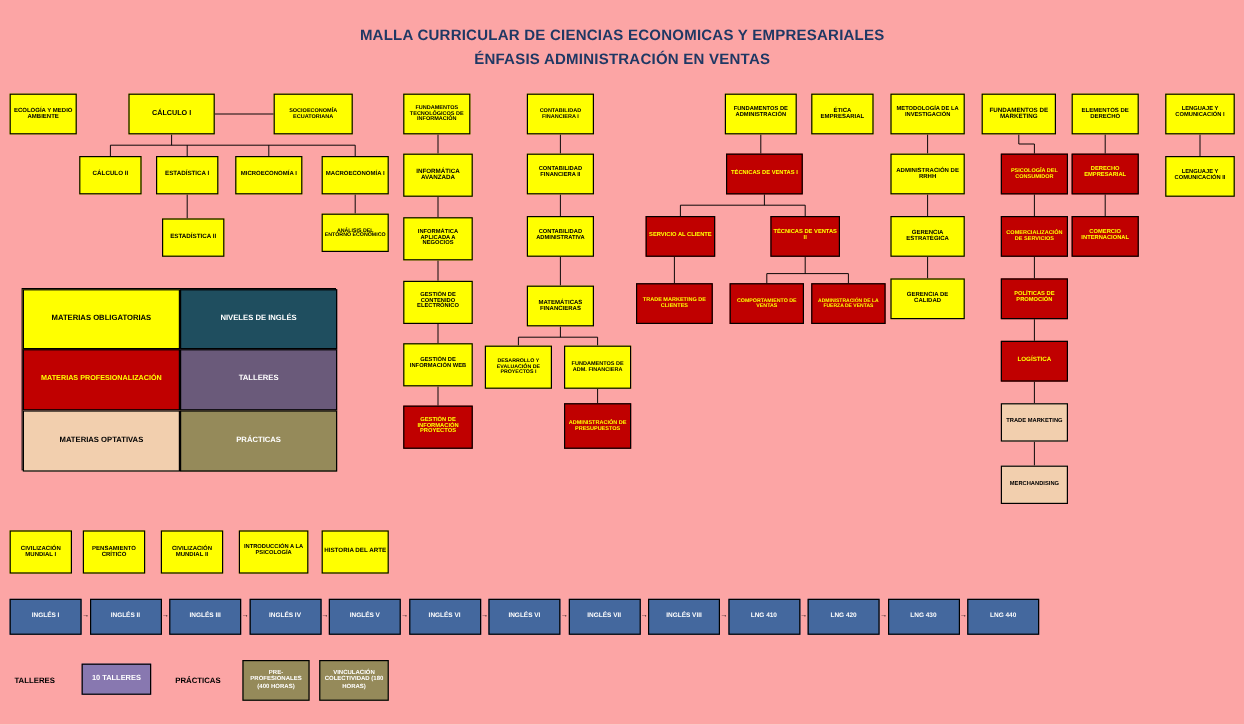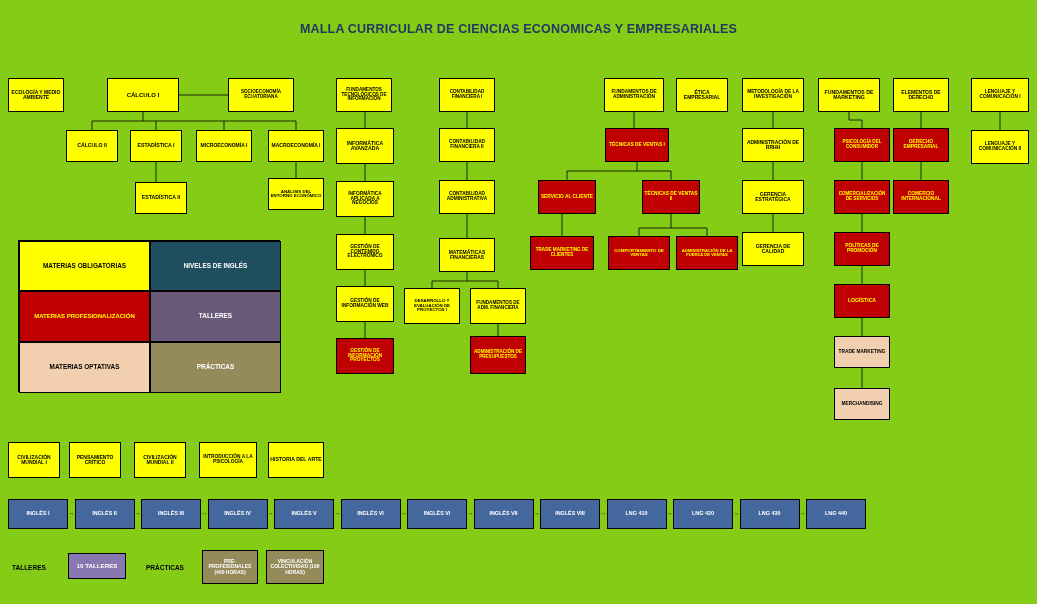--- a/index.html
+++ b/index.html
@@ -1,37 +1,38 @@
 <!DOCTYPE html>
 <html><head>
 <meta charset="utf-8">
 <style>
   html,body{margin:0;padding:0;background:#ffffff;}
   body{font-family:"Liberation Sans",sans-serif;}
-  #root{position:relative;width:1037px;height:604px;background:#84cc16;overflow:hidden;}
+  #root{position:relative;width:1037px;height:604px;background:#fca5a5;overflow:hidden;}
   .title{position:absolute;width:100%;text-align:center;color:#1f3864;font-weight:bold;font-size:12.5px;letter-spacing:.2px;}
   .box{position:absolute;box-sizing:border-box;border:1px solid #000;display:flex;align-items:center;justify-content:center;text-align:center;font-weight:bold;line-height:1.02;padding:1px;overflow:hidden;}
   .yellow{background:#ffff00;color:#000;}
   .red{background:#c00000;color:#ffff00;}
   .teal{background:#1f4e5f;color:#ffffff;}
   .purple{background:#6a5a7a;color:#ffffff;}
   .tan{background:#f2cfae;color:#000;}
   .olive{background:#958a5a;color:#ffffff;}
   .blue{background:#44689e;color:#ffffff;}
   .lav{background:#8878b0;color:#ffffff;}
   .lbl{position:absolute;font-weight:bold;color:#000;}
   svg.lines{position:absolute;left:0;top:0;width:1037px;height:604px;pointer-events:none;}
   .legendbox{position:absolute;border:1px solid #000;box-sizing:border-box;}
 </style>
 </head>
 <body>
 
 <div id="root">
 
   <div class="title" style="top:22px;">MALLA CURRICULAR DE CIENCIAS ECONOMICAS Y EMPRESARIALES</div>
+  <div class="title" style="top:42px;">ÉNFASIS ADMINISTRACIÓN EN VENTAS</div>
 
   <svg class="lines">
     <g stroke="#000" stroke-width="0.8" fill="none">
 
       <line x1="143" y1="112" x2="143" y2="121"></line>
       <line x1="92" y1="121" x2="296" y2="121"></line>
       <line x1="92" y1="121" x2="92" y2="130"></line>
       <line x1="156" y1="121" x2="156" y2="130"></line>
       <line x1="224" y1="121" x2="224" y2="130"></line>
       <line x1="296" y1="121" x2="296" y2="130"></line>

